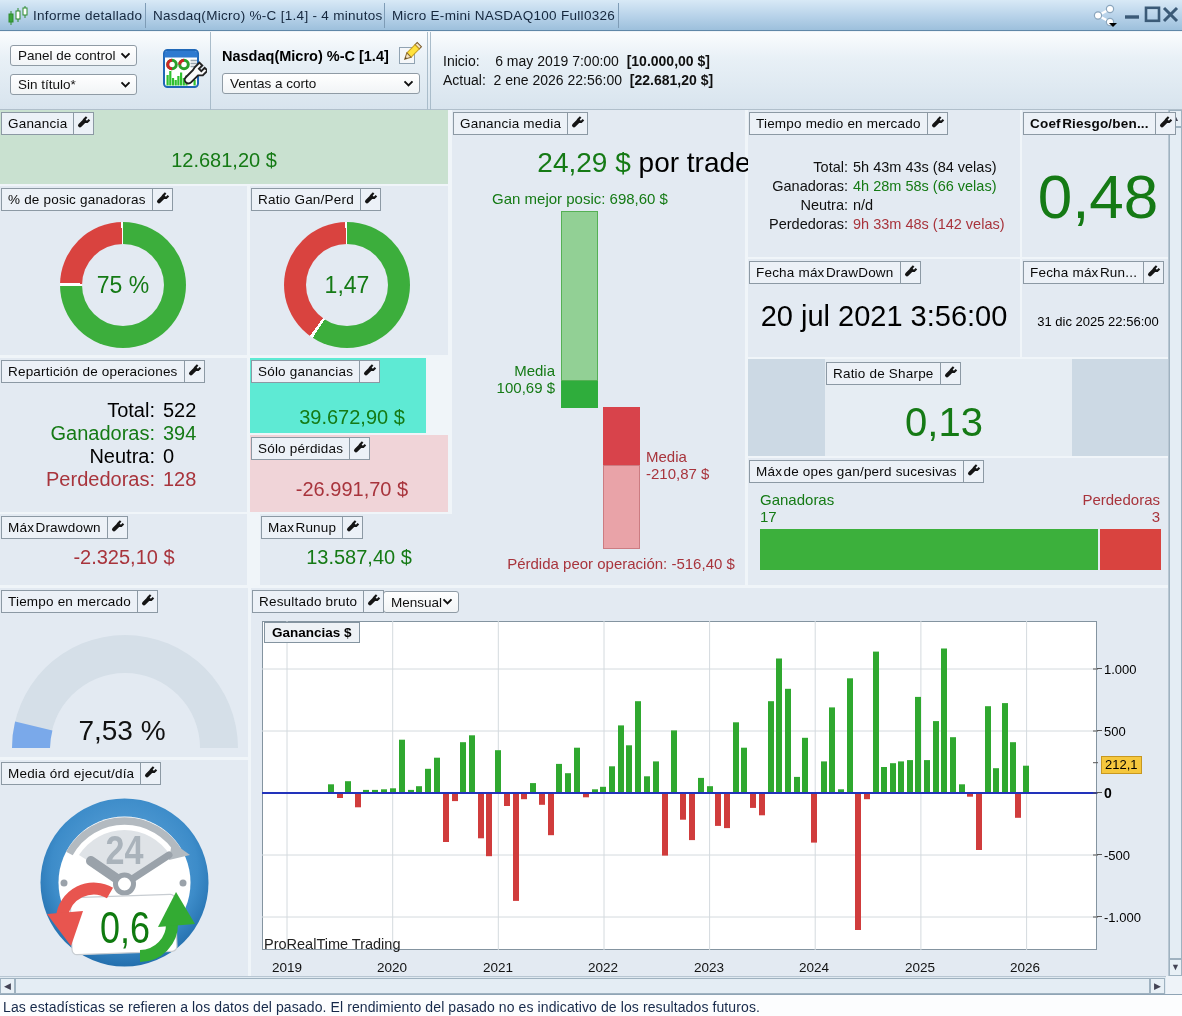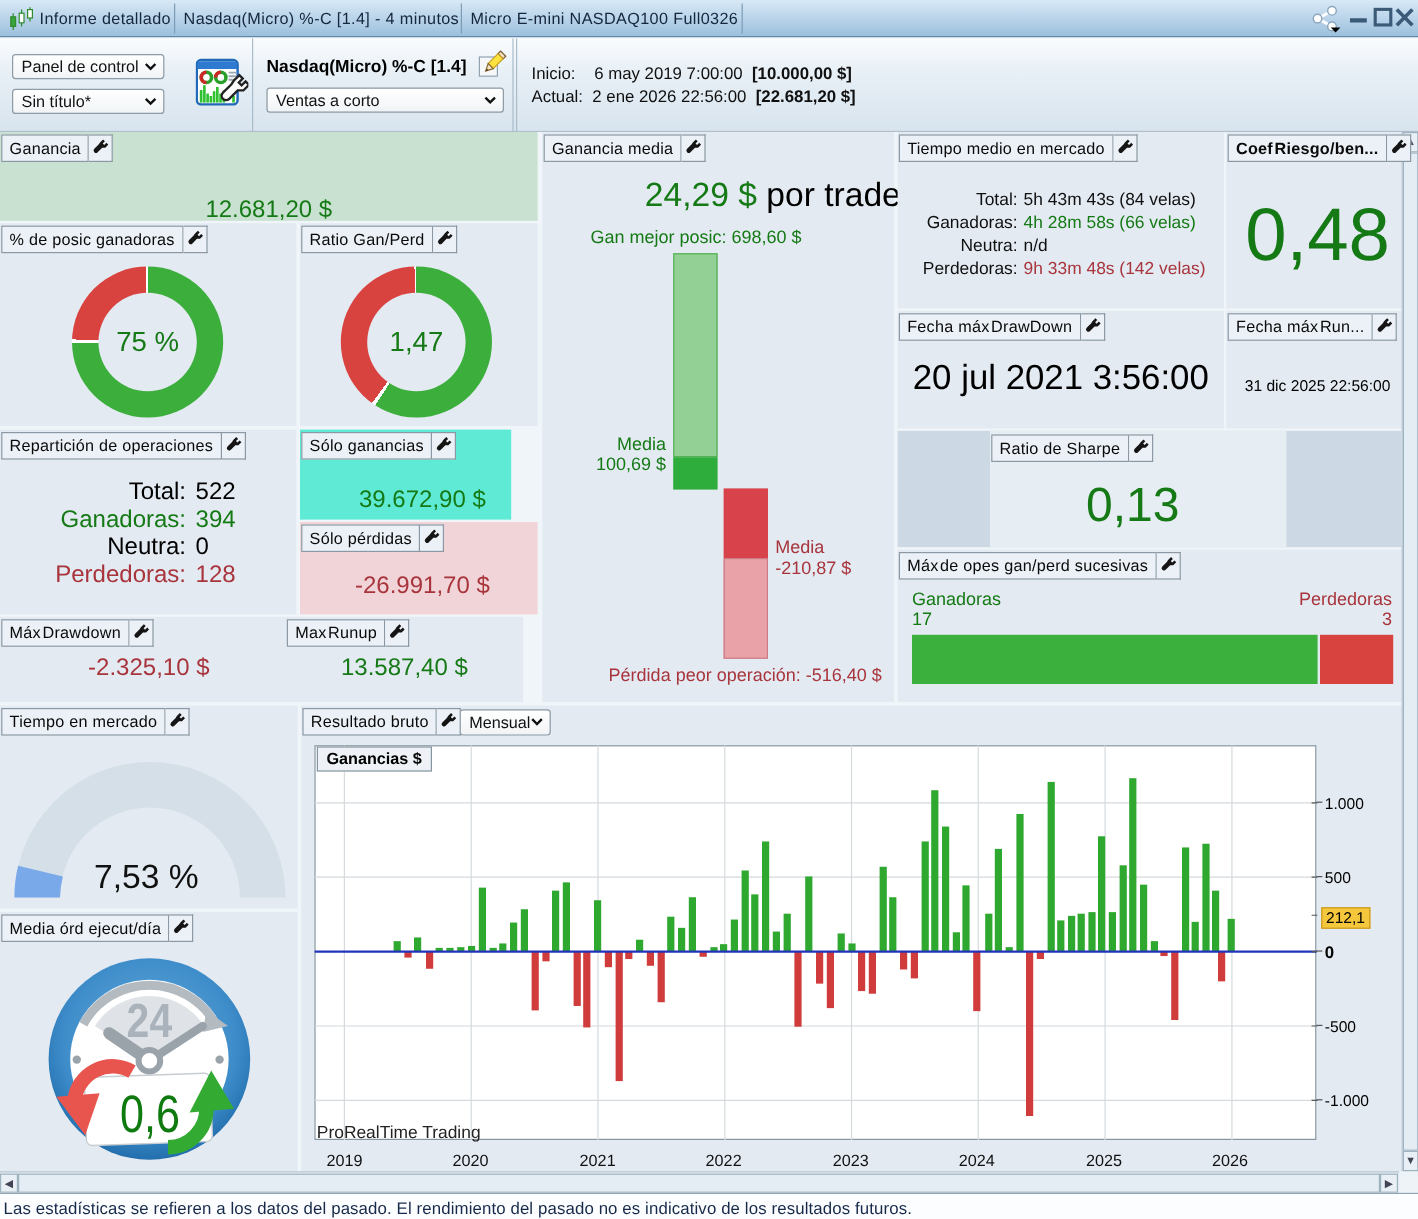--- a/index.html
+++ b/index.html
@@ -143,21 +143,21 @@
     <div class="hd" style="left:1px;top:2px;">
           <span class="lbl">Ganancia</span>
           <span class="wr">
             <svg width="15" height="15" viewBox="0 0 16 16">
               <g transform="rotate(45 8 7.6)">
                 <path d="M4.6 0.6 h2.3 v2.7 h1.9 V0.6 h2.3 v3.8 l-1.9 1.9 v5.7 a2.1 2.1 0 1 1 -4.2 0 V6.3 L4.6 4.4 z" fill="#151515"></path>
               </g>
             </svg>
           </span>
         </div>
-    <div class="big green center" style="left:224px;top:65px;text-align:center;">12.681,20 $</div>
+    <div class="big green center" style="left:224px;top:50px;text-align:center;">12.681,20 $</div>
   </div>
 
   <div class="panel" style="left:0;top:76px;width:247px;height:169px;">
     <div class="hd" style="left:1px;top:2px;">
           <span class="lbl">% de posic ganadoras</span>
           <span class="wr">
             <svg width="15" height="15" viewBox="0 0 16 16">
               <g transform="rotate(45 8 7.6)">
                 <path d="M4.6 0.6 h2.3 v2.7 h1.9 V0.6 h2.3 v3.8 l-1.9 1.9 v5.7 a2.1 2.1 0 1 1 -4.2 0 V6.3 L4.6 4.4 z" fill="#151515"></path>
               </g>
@@ -239,21 +239,21 @@
             <svg width="15" height="15" viewBox="0 0 16 16">
               <g transform="rotate(45 8 7.6)">
                 <path d="M4.6 0.6 h2.3 v2.7 h1.9 V0.6 h2.3 v3.8 l-1.9 1.9 v5.7 a2.1 2.1 0 1 1 -4.2 0 V6.3 L4.6 4.4 z" fill="#151515"></path>
               </g>
             </svg>
           </span>
         </div>
     <div class="big red center" style="left:124px;top:43px;">-2.325,10 $</div>
   </div>
 
-  <div class="panel" style="left:238px;top:404px;width:198px;height:71px;">
+  <div class="panel" style="left:260px;top:404px;width:198px;height:71px;">
     <div class="hd" style="left:1px;top:2px;">
           <span class="lbl">Max Runup</span>
           <span class="wr">
             <svg width="15" height="15" viewBox="0 0 16 16">
               <g transform="rotate(45 8 7.6)">
                 <path d="M4.6 0.6 h2.3 v2.7 h1.9 V0.6 h2.3 v3.8 l-1.9 1.9 v5.7 a2.1 2.1 0 1 1 -4.2 0 V6.3 L4.6 4.4 z" fill="#151515"></path>
               </g>
             </svg>
           </span>
         </div>

